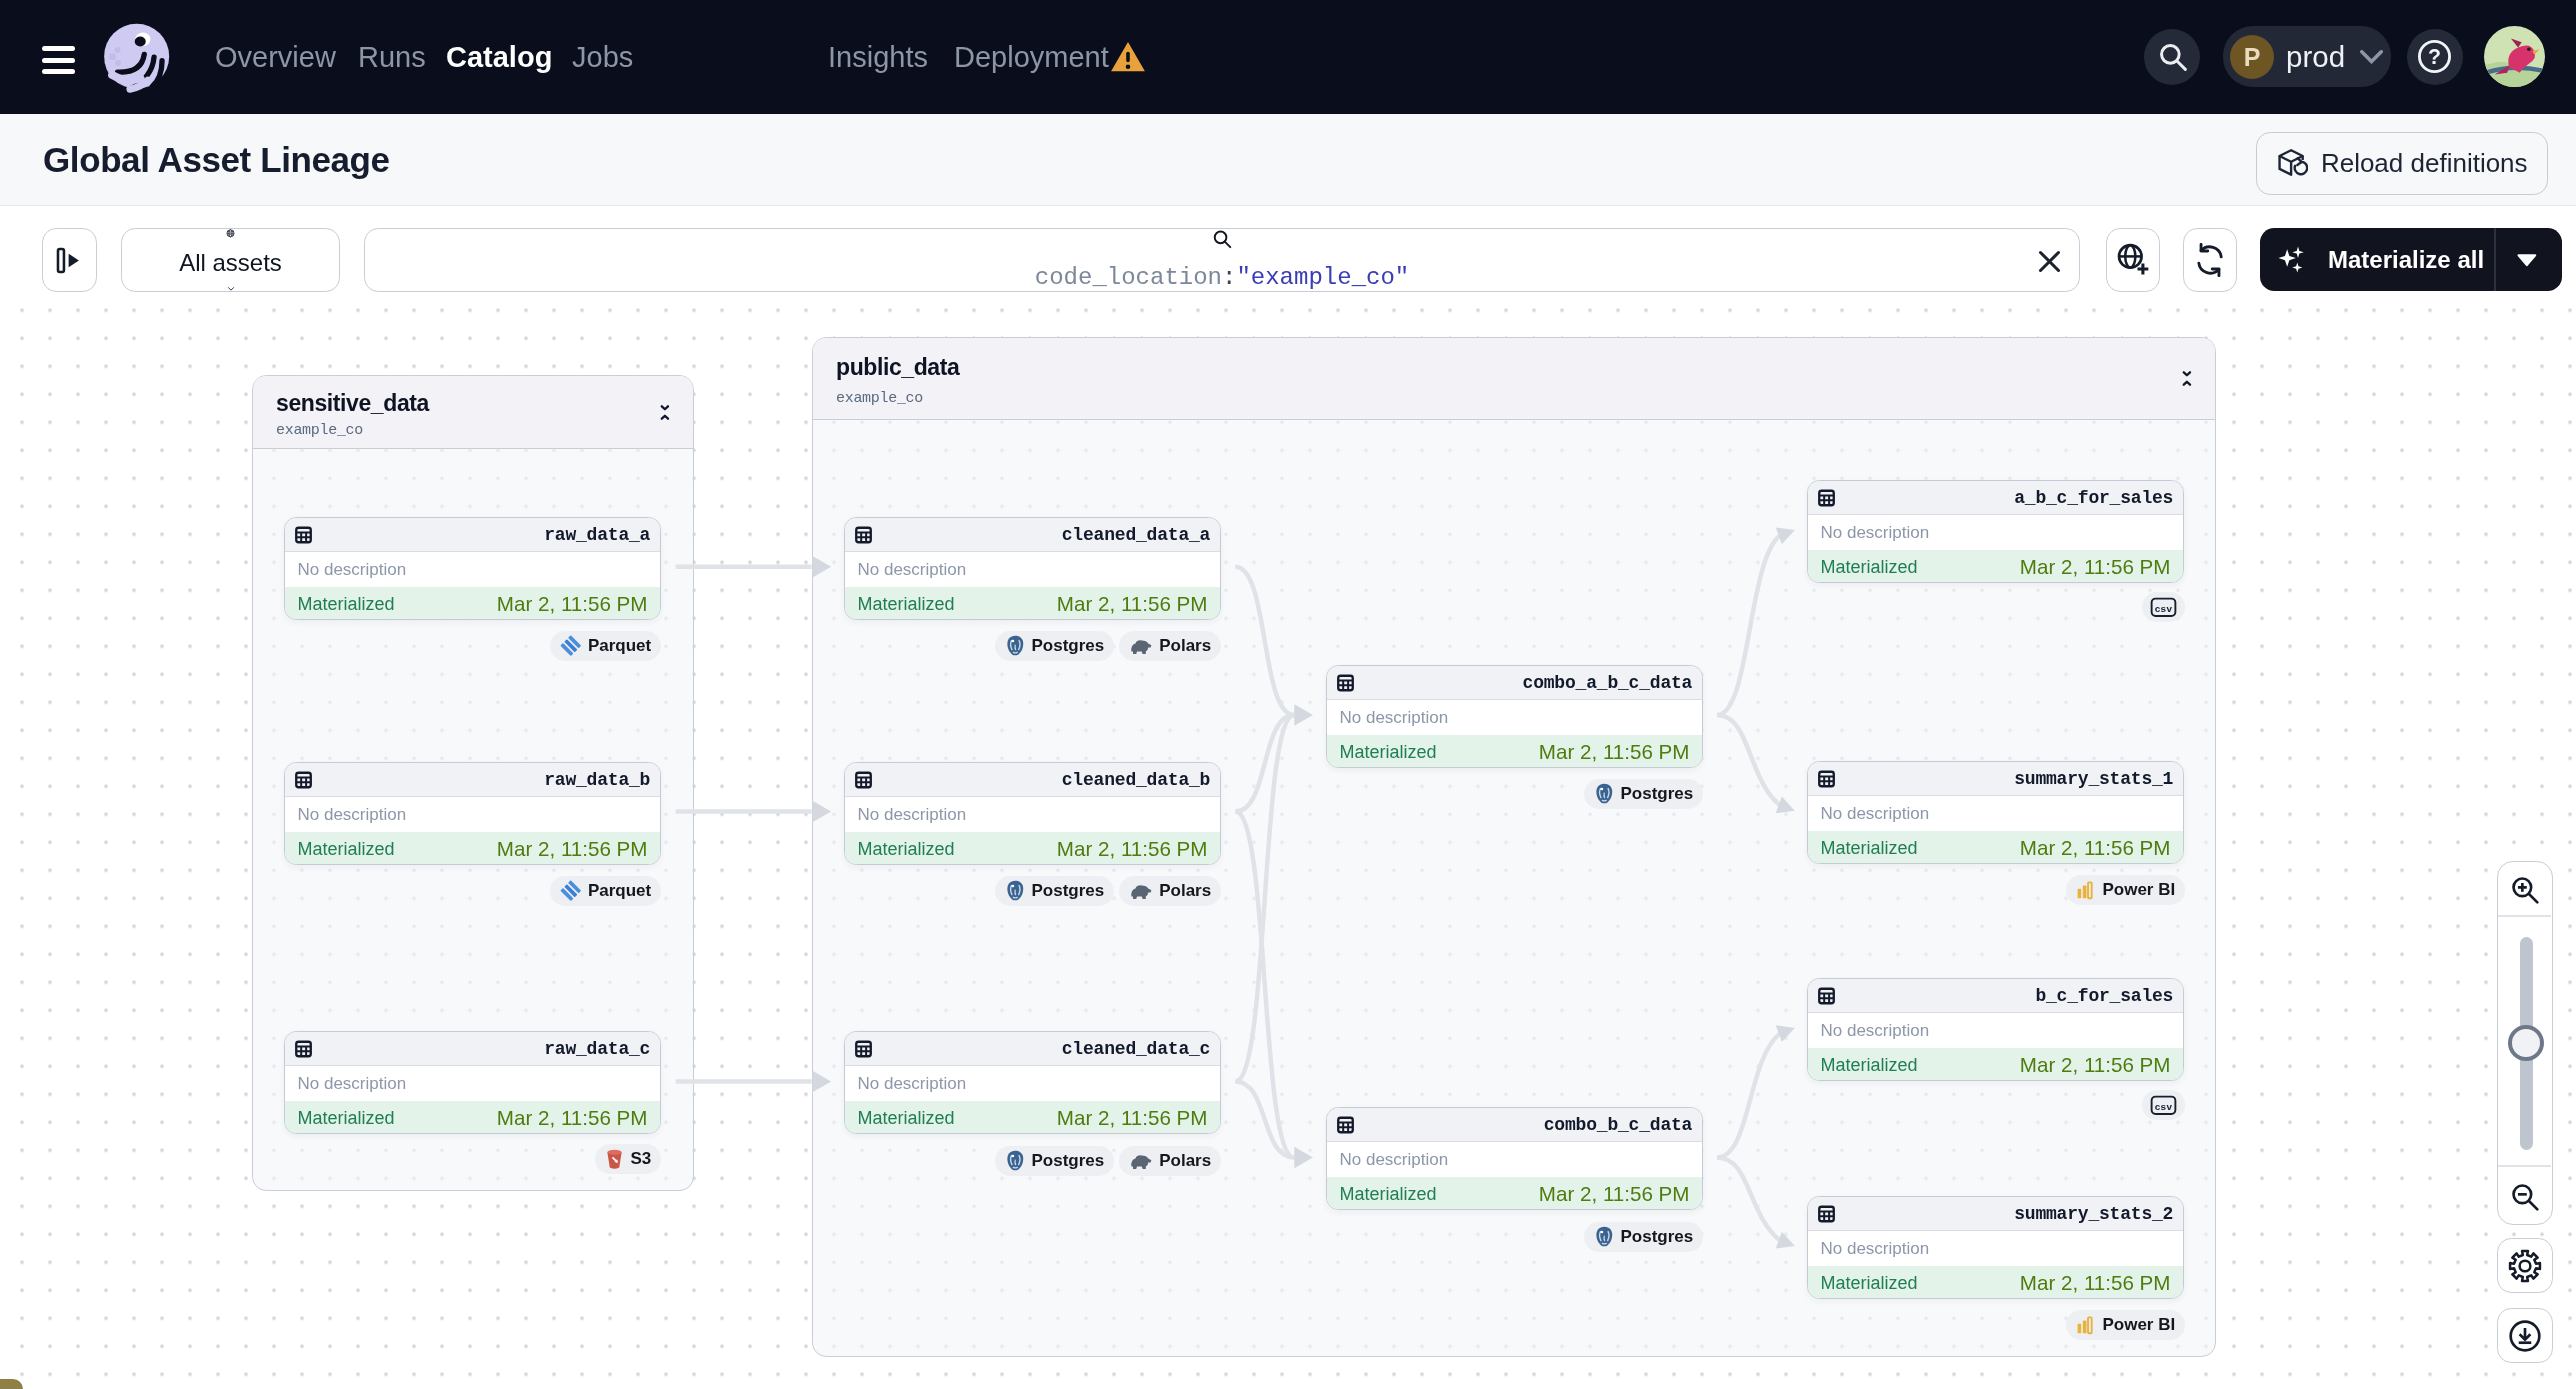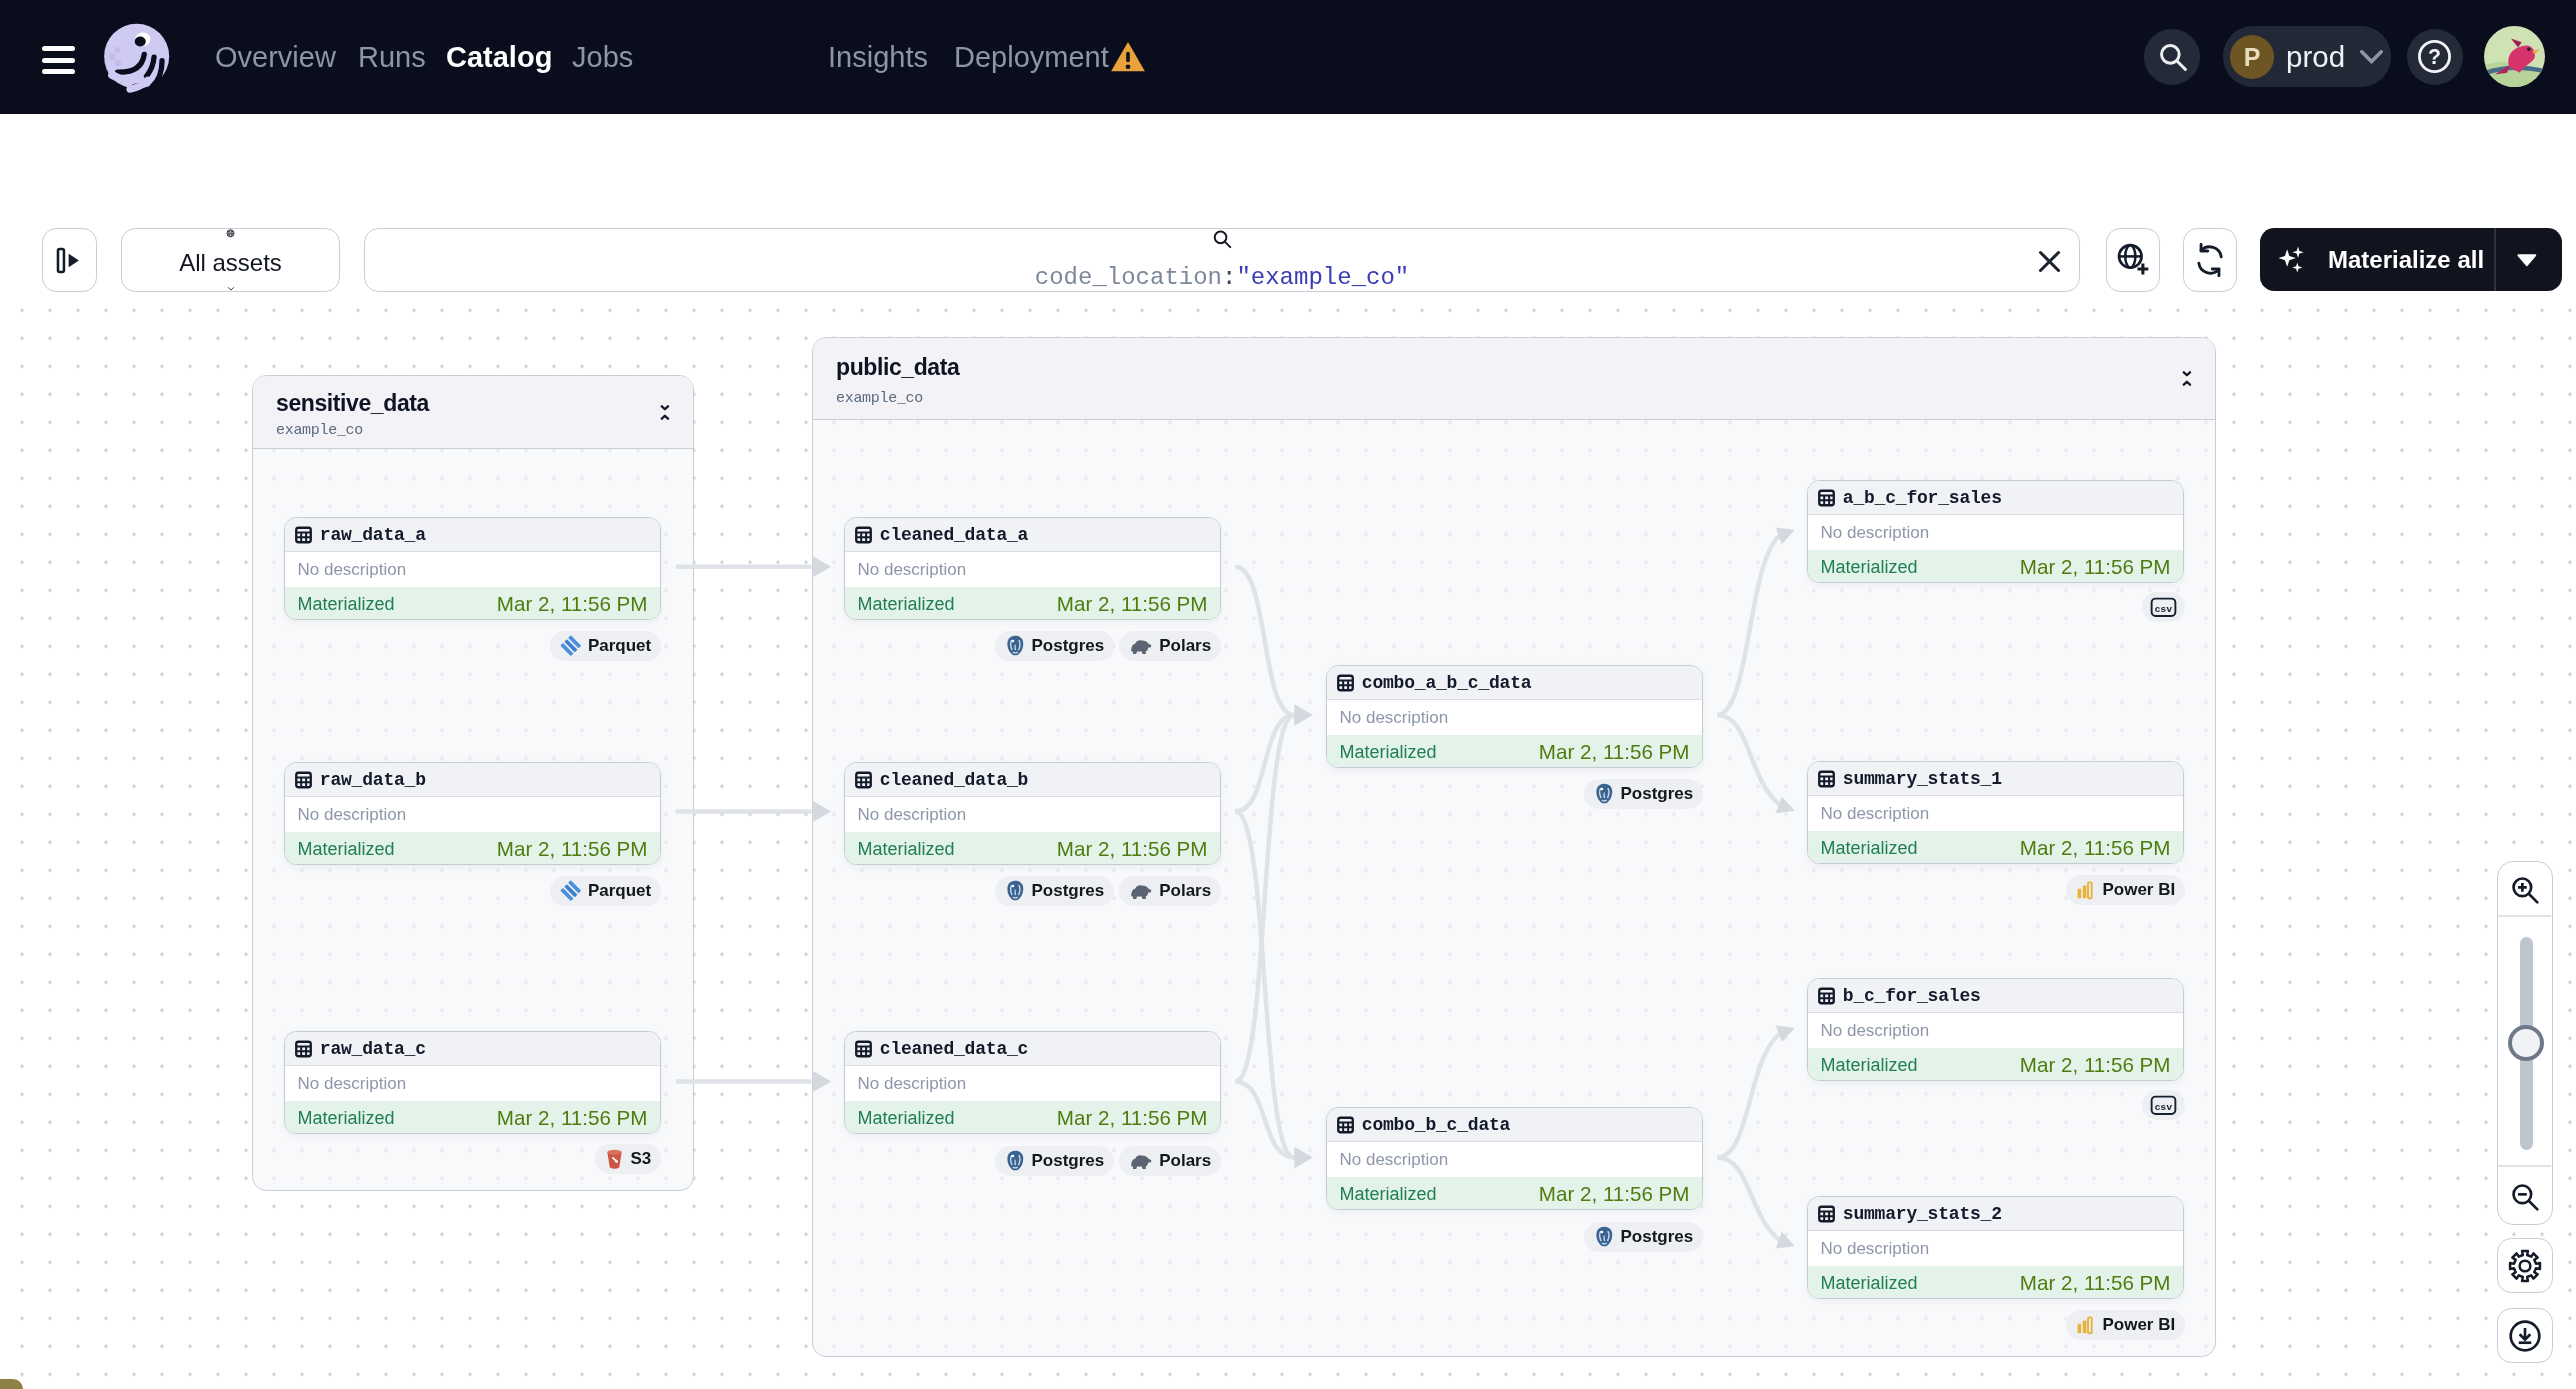--- a/index.html
+++ b/index.html
@@ -31,21 +31,21 @@
   #canvas { position:absolute; left:0; top:307px; width:2576px; height:1082px; background-color:#fff;
     background-image:radial-gradient(circle, #d4d6dc 1.3px, rgba(212,214,220,0.55) 1.8px, rgba(212,214,220,0) 2.2px);
     background-size:28px 28px; background-position:8px -10.7px; }
 
   .group { position:absolute; border:1.8px solid #c8cdd7; border-radius:14.3px; background:rgba(244,246,249,0.62); }
   .ghead { position:absolute; left:0; top:0; right:0; background:rgba(242,243,247,0.96); border-bottom:1.8px solid #c8cdd7; border-radius:12.5px 12.5px 0 0; }
   .gtitle { position:absolute; left:23px; top:14.3px; font-family:Liberation Sans, sans-serif; font-weight:700; font-size:23px; color:#0e1424; letter-spacing:-0.4px; }
   .gsub { position:absolute; left:23px; top:46px; font-family:"Liberation Mono", monospace; font-size:15px; color:#5a6a80; letter-spacing:-0.3px; }
 
   .node { position:absolute; width:377px; height:103px; background:#fff; border:1.8px solid #c5cad4; border-radius:12.5px; overflow:hidden; box-shadow:0 2.7px 6.3px rgba(20,30,50,0.05); }
-  .nh { height:34px; background:#f0f2f5; border-bottom:0.9px solid #d9dce2; display:flex; align-items:center; padding:0 9.8px; gap:8px; }
+  .nh { height:34px; background:#f0f2f5; border-bottom:0.9px solid #d9dce2; display:flex; align-items:center; padding:0 9.8px; gap:8px;justify-content:space-between; }
   .nh b { font-family:"Liberation Mono", monospace; font-weight:700; font-size:18px; color:#121a2b; letter-spacing:-0.2px; }
   .nd { height:35px; display:flex; align-items:center; padding:0 12.5px; font-size:17px; color:#8d97a9; }
   .nm { height:34px; background:#e4f3e9; display:flex; align-items:center; justify-content:space-between; padding:0 12.5px; }
   .nm .st { font-size:18px; color:#1f7e52; }
   .nm .dt { font-size:20.6px; color:#4d7c0f; }
 
   .tag { position:absolute; height:30px; border-radius:15px; background:#edeff3; display:flex; align-items:center; gap:6.3px; font-size:17px; font-weight:700; color:#14171d; padding:0 9.8px; }
 
   
   .zpanel { position:absolute; left:2497px; top:861px; width:56px; height:364px; background:#fff; border:1.8px solid #c9cdd6; border-radius:16px; }
@@ -115,20 +115,33 @@
         <path d="M 2 52 Q 34 42 66 50" stroke="#4a6c8c" stroke-width="5" fill="none"></path>
         <path d="M 28 46 Q 24 30 38 24 Q 52 18 56 28 Q 60 36 50 42 Q 42 48 40 52 Z" fill="#d6336c"></path>
         <path d="M 38 24 L 30 14 L 42 18 Z" fill="#a02050"></path>
         <circle cx="50" cy="26" r="2" fill="#222"></circle>
         <path d="M 54 28 L 62 26 L 56 32 Z" fill="#e8a33d"></path>
         <path d="M 28 44 L 12 54 L 26 52 Z" fill="#b02458"></path>
       </g>
     </svg>
   </div>
 
+  <div id="phead">
+    <span id="ptitle">Global Asset Lineage</span>
+    <div id="reload">
+      <svg width="32" height="32" viewBox="0 0 36 36">
+        <path d="M 17 2.5 L 30 9 L 17 15.5 L 4 9 Z" fill="none" stroke="#1d2434" stroke-width="2.7" stroke-linejoin="round"></path>
+        <path d="M 4 9 L 4 23.5 L 17 30 L 17 15.5" fill="none" stroke="#1d2434" stroke-width="2.7" stroke-linejoin="round"></path>
+        <path d="M 30 9 L 30 13.5" fill="none" stroke="#1d2434" stroke-width="2.7"></path>
+        <path d="M 21.5 20 A 7 7 0 1 0 28.5 15.5" fill="none" stroke="#1d2434" stroke-width="2.7" stroke-linecap="round"></path>
+        <path d="M 24.5 11.5 L 28.8 15.8 L 24 19.2" fill="none" stroke="#1d2434" stroke-width="2.7" stroke-linecap="round" stroke-linejoin="round"></path>
+      </svg>
+      <span>Reload definitions</span>
+    </div>
+  </div>
 
   <div id="toolbar">
     <div class="tbtn" style="left:42px;width:55px">
       <svg width="29" height="29" viewBox="0 0 34 34">
         <rect x="3.5" y="3.5" width="7" height="27" rx="2" fill="none" stroke="#141b29" stroke-width="3"></rect>
         <path d="M 16 9 L 28 17 L 16 25 Z" fill="#141b29"></path>
       </svg>
     </div>
     <div class="tbtn" id="allassets">
       <svg width="25" height="25" viewBox="0 0 34 34">

